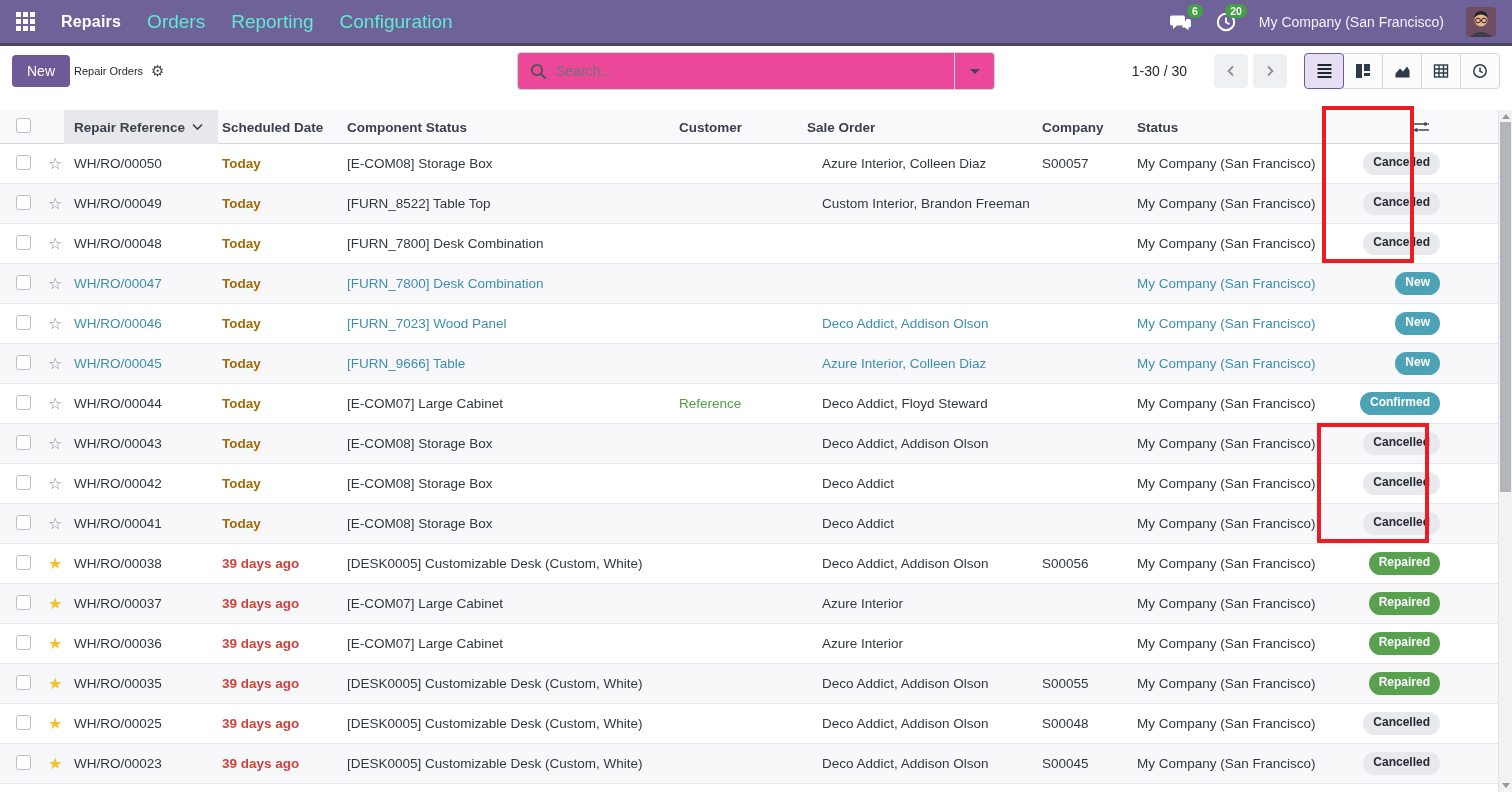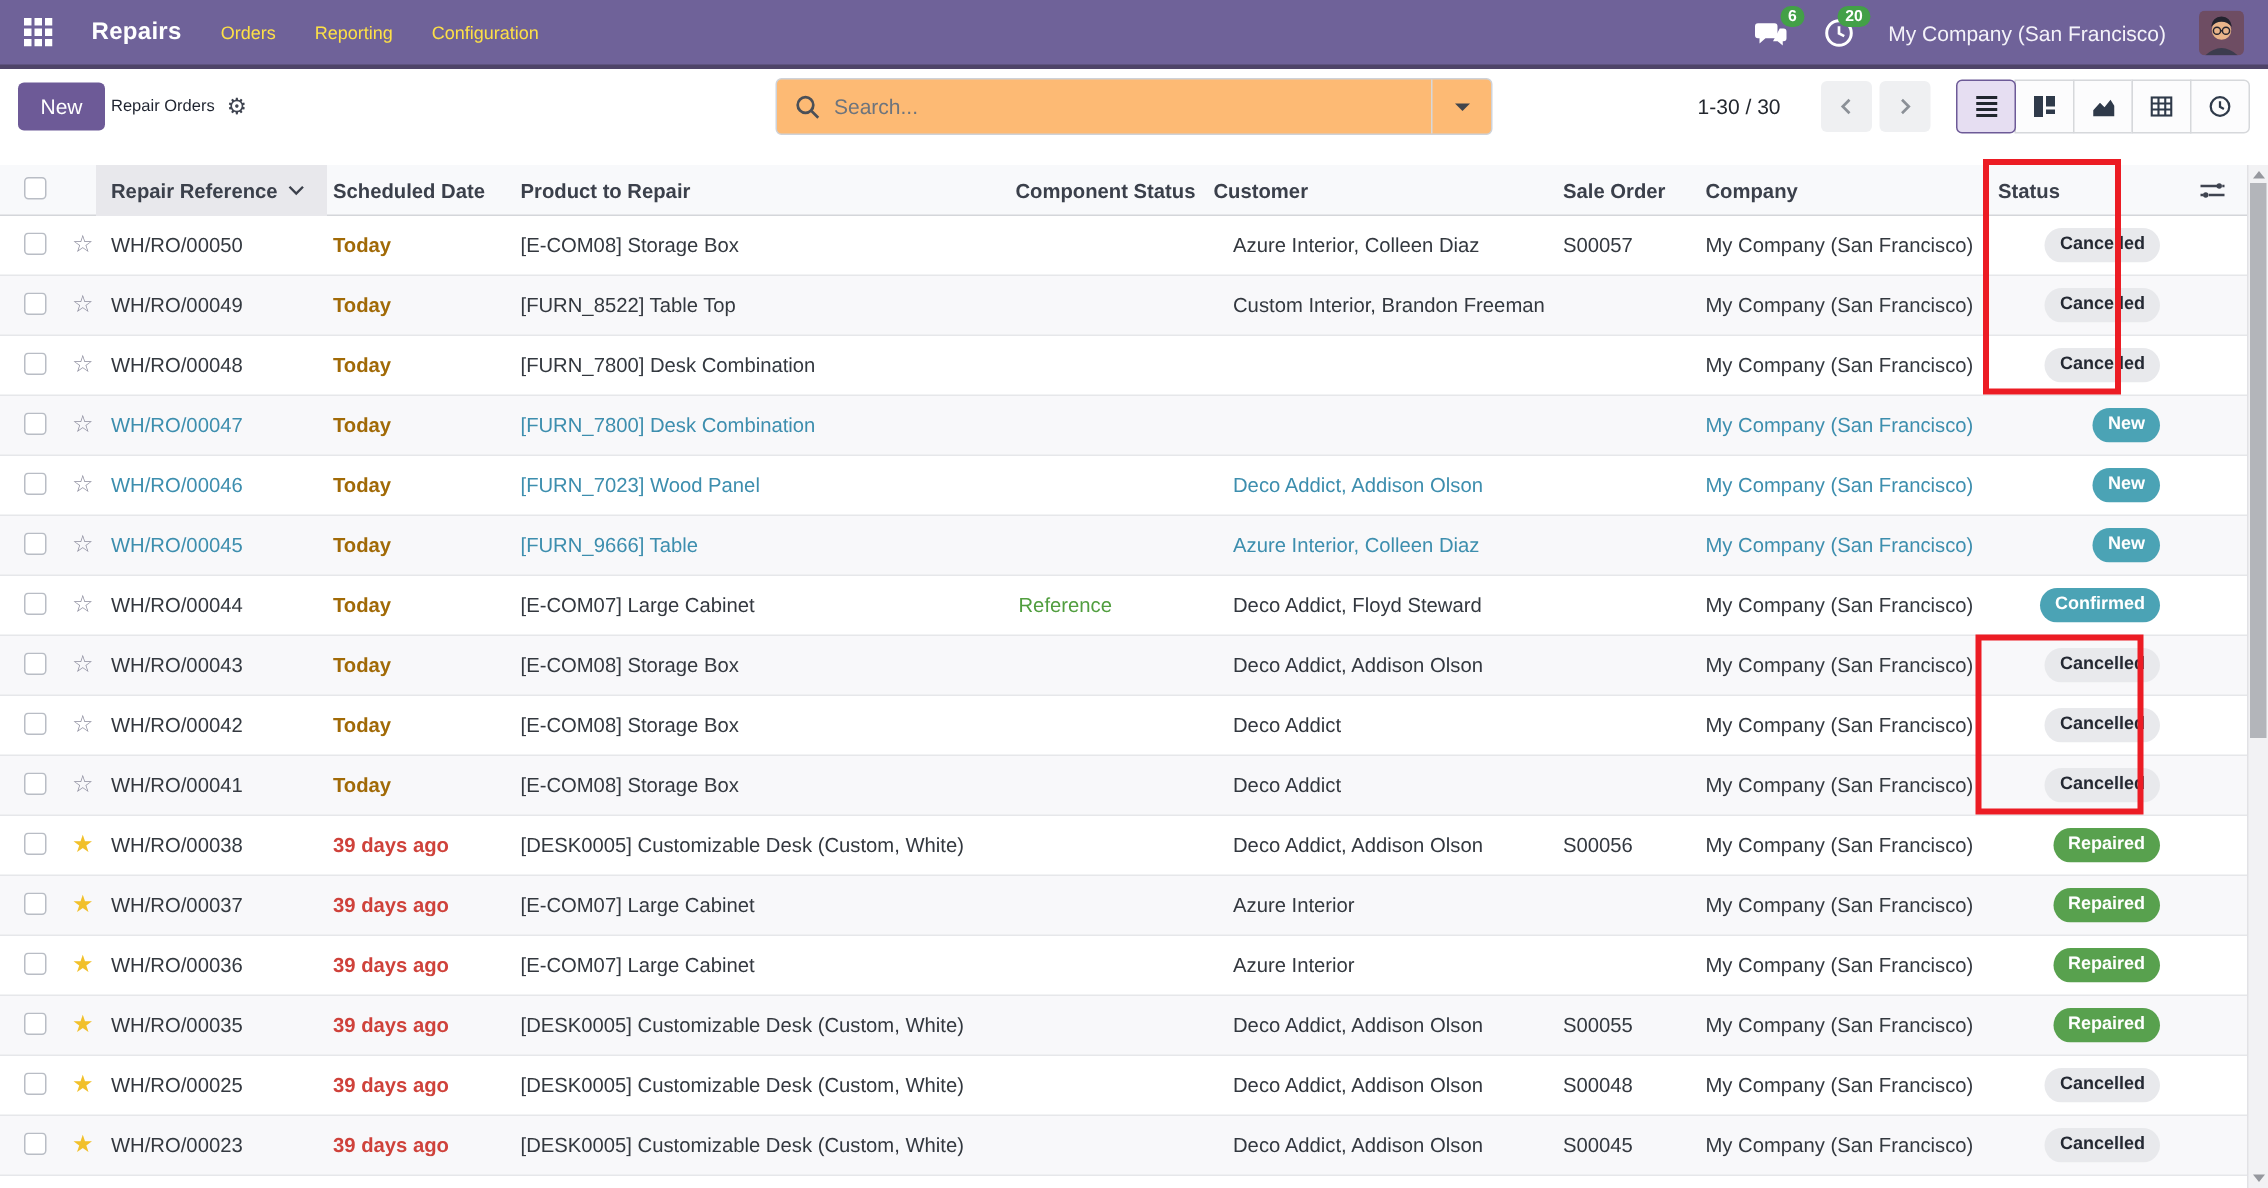--- a/index.html
+++ b/index.html
@@ -5,36 +5,36 @@
   * { box-sizing: border-box; margin: 0; padding: 0; }
   html,body { width:1512px; height:792px; overflow:hidden; font-family:"Liberation Sans","DejaVu Sans",sans-serif; background:#fff; }
   body { position:relative; }
 
   
   .navbar { height:46px; background:var(--navbar-bg,#6f6299); border-bottom:3px solid #4e4468;
             display:flex; align-items:center; padding:16px 16px; color:#fff; }
   .nav-left { display:flex; align-items:center; gap:26px; }
   .apps-btn { display:flex; align-items:center; cursor:pointer; }
   .app-name { font-size:16px; font-weight:700; letter-spacing:.2px; }
-  .nav-item { font-size:12px; color:#fde047; cursor:pointer; }
+  .nav-item { font-size:19px; color:#5eead4; cursor:pointer; }
   .nav-right { margin-left:auto; display:flex; align-items:center; gap:22px; }
   .icon-wrap { position:relative; display:flex; align-items:center; cursor:pointer; }
   .nav-badge { position:absolute; top:-7px; right:-10px; background:var(--nav-badge-green,#43a047);
                color:#fff; font-size:10.5px; font-weight:700; border-radius:9px; padding:1px 5px; line-height:1.2; }
   .company-name { font-size:14px; color:#f4f2f9; }
   .avatar { width:30px; height:30px; border-radius:4px; overflow:hidden; cursor:pointer; }
 
   
   .control-panel { position:relative; height:50px; display:flex; align-items:center; padding:0 12px; background:#fff; }
   .btn-new { background:var(--brand-purple,#6d5a97); color:#fff; border:none; border-radius:4px;
              padding:8px 15px; font-size:14px; font-weight:500; cursor:pointer; font-family:inherit; }
   .page-title { font-size:11px; color:#1f2430; margin-left:4px; font-weight:500; }
   .gear { font-size:15px; color:#3f4450; margin-left:8px; cursor:pointer; }
   .searchbox { position:absolute; left:50%; transform:translateX(-50%); width:478px; height:38px;
-               border:1px solid #cfd2d8; border-radius:4px; display:flex; align-items:center; background:#fdba74; }
+               border:1px solid #cfd2d8; border-radius:4px; display:flex; align-items:center; background:#ec4899; }
   .searchbox input { flex:1; border:none; outline:none; font-size:14px; color:#333; font-family:inherit; background:transparent; }
   .searchbox input::placeholder { color:#6d747d; }
   .search-ic { margin:0 9px 0 12px; display:flex; }
   .search-caret { width:40px; align-self:stretch; border-left:1px solid #d6d8db; display:flex; align-items:center; justify-content:center; cursor:pointer; }
   .caret-down { width:0; height:0; border-left:5px solid transparent; border-right:5px solid transparent; border-top:5px solid #41454c; }
   .cp-right { margin-left:auto; display:flex; align-items:center; }
   .pager-text { font-size:14px; color:#23272e; margin-right:22px; }
   .pager-btn { width:34px; height:34px; background:#eff0f2; border:none; border-radius:4px; margin-left:5px;
                display:flex; align-items:center; justify-content:center; cursor:pointer; }
   .view-switch { display:flex; margin-left:18px; }
@@ -207,21 +207,20 @@
 <div class="list-area">
   <div class="gridrow thead">
     <div class="th c-check"><span class="checkbox"></span></div>
     <div class="th th-ref">
       <span>Repair Reference</span>
       <svg width="11" height="8" viewBox="0 0 11 8" fill="none" stroke="#3b404b" stroke-width="1.6">
           <path d="M1 1.5 L5.5 6 L10 1.5"></path>
         </svg>
     </div>
     <div class="th">Scheduled Date</div>
-    <div class="th">Product to Repair</div>
     <div class="th">Component Status</div>
     <div class="th th-customer">Customer</div>
     <div class="th">Sale Order</div>
     <div class="th">Company</div>
     <div class="th">Status</div>
     <div class="th th-settings">
       <svg width="18" height="14" viewBox="0 0 18 14" fill="none" stroke="#3f4450" stroke-width="1.6">
         <path d="M1 4 h11 M15.5 4 h1.5 M1 10 h2 M6.5 10 h10.5"></path>
         <circle cx="13.5" cy="4" r="1.8" fill="#3f4450" stroke="none"></circle>
         <circle cx="4.5" cy="10" r="1.8" fill="#3f4450" stroke="none"></circle>

